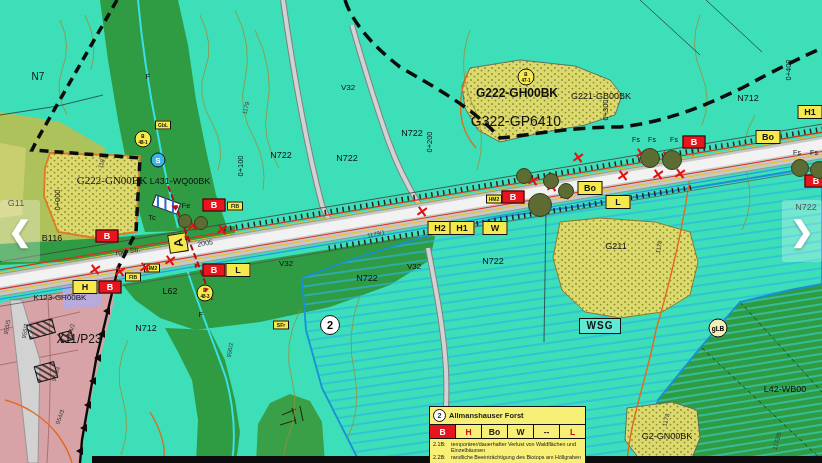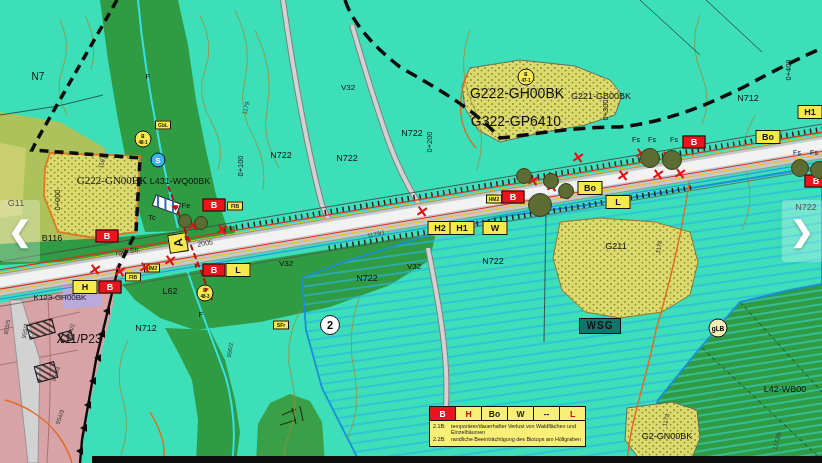--- a/index.html
+++ b/index.html
@@ -5,21 +5,21 @@
   html,body{margin:0;padding:0;background:#222;font-family:"Liberation Sans",sans-serif;}
   #stage{position:relative;width:822px;height:463px;overflow:hidden;background:#3ddfb9;}
   #basemap{position:absolute;left:0;top:0;}
   #labels{position:absolute;left:0;top:0;width:822px;height:463px;pointer-events:none;}
   .lbl{position:absolute;transform:translate(-50%,-50%);font-size:9px;color:#101010;white-space:nowrap;}
   .badge{position:absolute;transform:translate(-50%,-50%);display:flex;align-items:center;justify-content:center;
          font-weight:bold;border:1px solid #111;box-sizing:border-box;line-height:1;}
   .b-red{background:#e8151c;color:#fff;width:23px;height:13px;font-size:9px;}
   .b-yel{background:#f6e94e;color:#151515;width:25px;height:14px;font-size:9px;}
   .b-sm{background:#f6e94e;color:#151515;width:16px;height:9px;font-size:5px;}
-  .b-wsg{background:#0f766e;color:#111;width:42px;height:16px;font-size:10px;letter-spacing:1px;}
+  .b-wsg{background:#5eead4;color:#111;width:42px;height:16px;font-size:10px;letter-spacing:1px;}
   .b-a{background:#f6e94e;color:#111;width:19px;height:19px;font-size:12px;transform:translate(-50%,-50%) rotate(-99deg);}
   .circ{position:absolute;transform:translate(-50%,-50%);border:1px solid #111;border-radius:50%;
         display:flex;align-items:center;justify-content:center;text-align:center;font-weight:bold;box-sizing:border-box;}
   .c-y{width:17px;height:17px;background:#f6e94e;font-size:4.5px;line-height:1.15;white-space:pre-line;}
   .c-p{width:19px;height:19px;background:#f2edb6;font-size:6.5px;}
   .c-b{width:15px;height:15px;background:#35b5ea;color:#fff;font-size:8px;}
   .c-w{width:20px;height:20px;background:#fff;font-size:11px;border-width:1.5px;}
   .station{position:absolute;transform:translate(-50%,-50%) rotate(-90deg);font-size:7.5px;color:#101010;white-space:nowrap;}
   .parcel{position:absolute;transform:translate(-50%,-50%) rotate(-75deg);font-size:6px;color:#3a3a3a;white-space:nowrap;}
   .xmark{position:absolute;transform:translate(-50%,-50%) rotate(10deg);color:#e01212;font-size:15px;font-weight:bold;}
@@ -214,21 +214,21 @@
       <div class="lbl" style="left: 201px; top: 314px; font-size: 8px;">F</div>
       <div class="lbl" style="left: 281px; top: 155px; font-size: 9px;">N722</div>
       <div class="lbl" style="left: 347px; top: 158px; font-size: 9px;">N722</div>
       <div class="lbl" style="left: 412px; top: 133px; font-size: 9px;">N722</div>
       <div class="lbl" style="left: 367px; top: 278px; font-size: 9px;">N722</div>
       <div class="lbl" style="left: 493px; top: 261px; font-size: 9px;">N722</div>
       <div class="lbl" style="left: 806px; top: 207px; font-size: 9px;">N722</div>
       <div class="lbl" style="left: 348px; top: 87px; font-size: 8px;">V32</div>
       <div class="lbl" style="left: 286px; top: 263px; font-size: 8px;">V32</div>
       <div class="lbl" style="left: 414px; top: 266px; font-size: 8px;">V32</div>
-      <div class="lbl" style="left: 517px; top: 93px; font-size: 14px;">G222-GH00BK</div>
+      <div class="lbl" style="left: 517px; top: 93px; font-size: 12px; font-weight: bold;">G222-GH00BK</div>
       <div class="lbl" style="left: 516px; top: 121px; font-size: 14px;">G322-GP6410</div>
       <div class="lbl" style="left: 601px; top: 96px; font-size: 9px;">G221-GB00BK</div>
       <div class="lbl" style="left: 616px; top: 246px; font-size: 9px;">G211</div>
       <div class="lbl" style="left: 667px; top: 436px; font-size: 9px;">G2-GN00BK</div>
       <div class="lbl" style="left: 785px; top: 389px; font-size: 9px;">L42-WB00</div>
       <div class="lbl" style="left: 186px; top: 205px; font-size: 7.5px;">Fe</div>
       <div class="lbl" style="left: 152px; top: 217px; font-size: 7.5px;">Tc</div>
       <div class="lbl" style="left: 636px; top: 139px; font-size: 7px;">Fs</div>
       <div class="lbl" style="left: 652px; top: 139px; font-size: 7px;">Fs</div>
       <div class="lbl" style="left: 674px; top: 139px; font-size: 7px;">Fs</div>
@@ -314,20 +314,24 @@
       <div class="tree" style="left: 672px; top: 160px; width: 18px; height: 18px;"></div>
       <div class="tree" style="left: 800px; top: 168px; width: 16px; height: 16px;"></div>
       <div class="tree" style="left: 819px; top: 170px; width: 16px; height: 16px;"></div>
       <div class="arrowm" style="left: 176px; top: 208px;">▼</div>
       <div class="arrowm" style="left: 186px; top: 238px;">▼</div>
       <div class="arrowm" style="left: 196px; top: 266px;">▼</div>
       <div class="arrowm" style="left: 206px; top: 290px;">▼</div>
     </div>
 
 <div id="legend">
+  <div class="hd">
+    <div class="num">2</div>
+    <div class="ttl">Allmanshauser Forst</div>
+  </div>
   <div class="cells">
     <div class="c red-bg" able="false">B</div>
     <div class="c red-tx">H</div>
     <div class="c">Bo</div>
     <div class="c">W</div>
     <div class="c">--</div>
     <div class="c red-tx">L</div>
   </div>
   <div class="txt">
     <div class="row">

